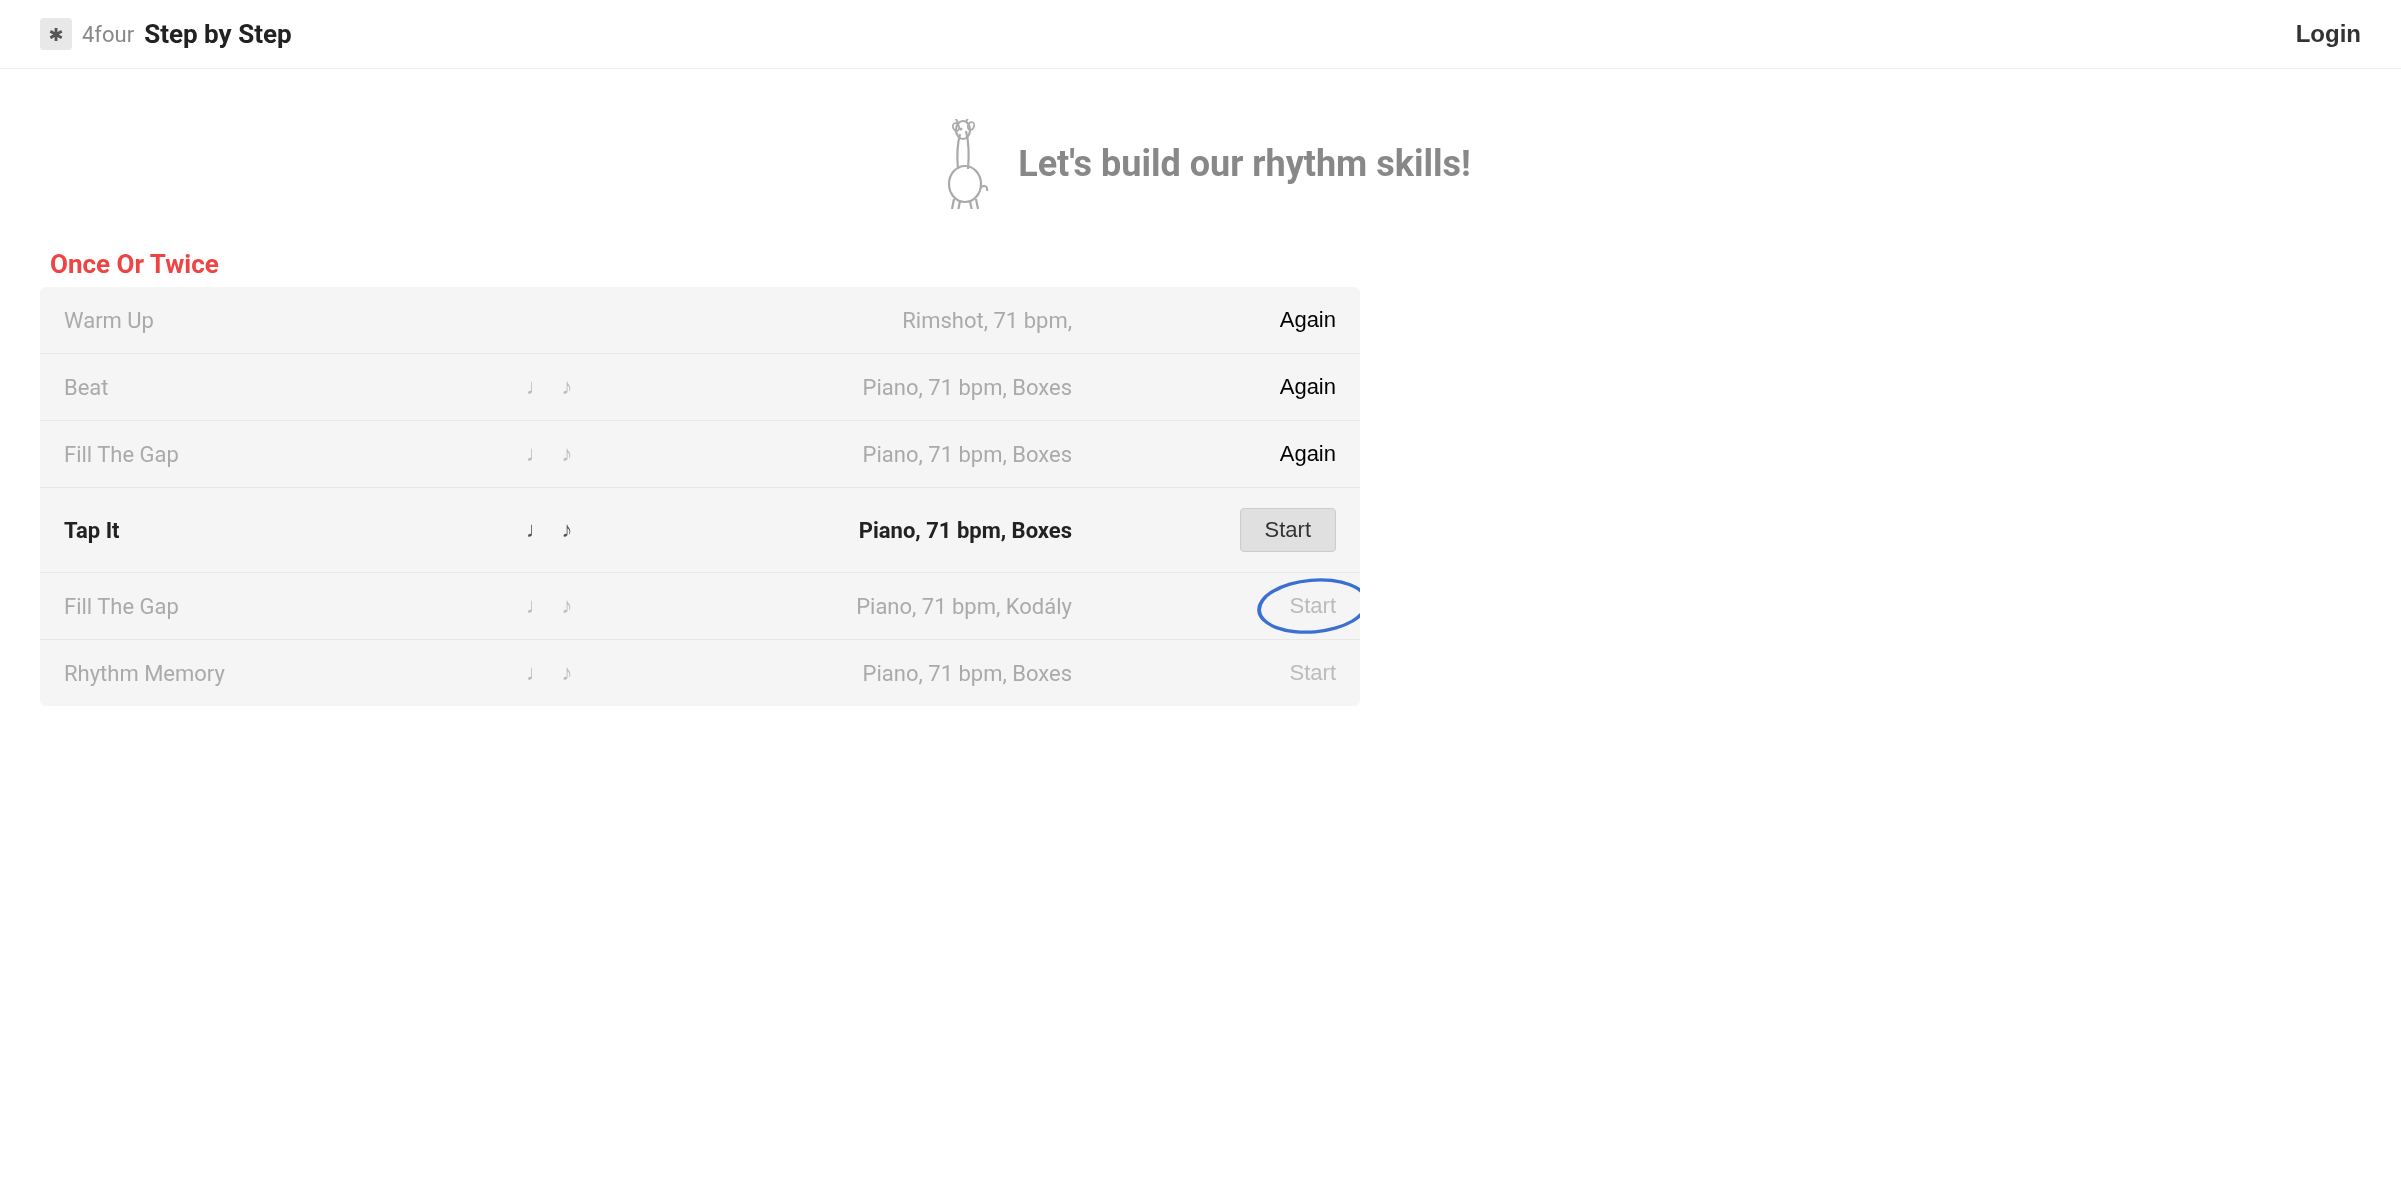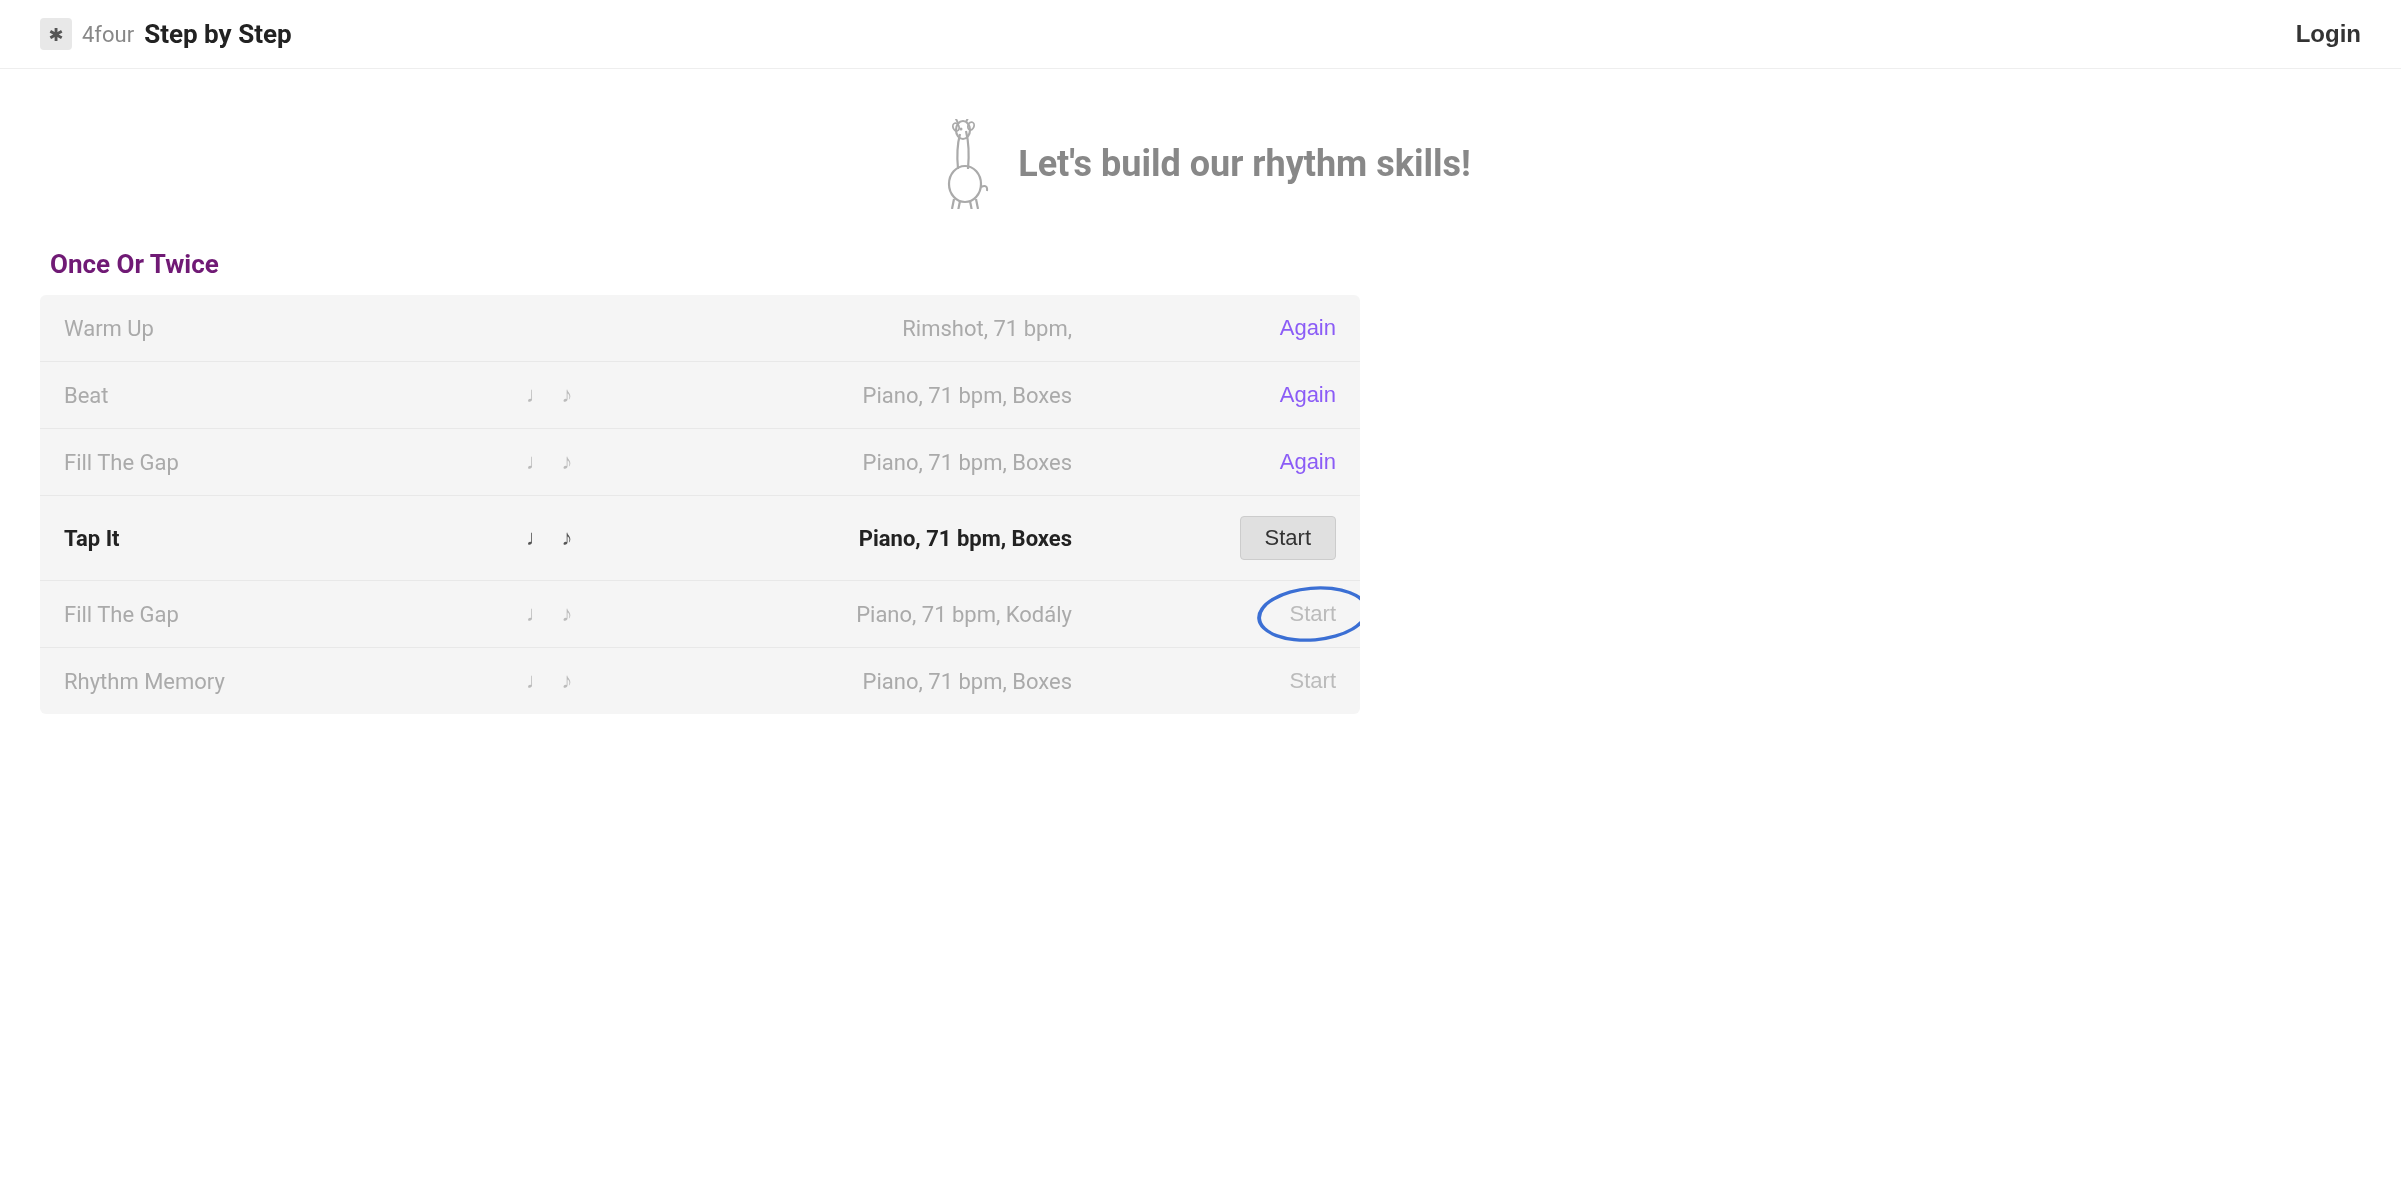--- a/index.html
+++ b/index.html
@@ -82,22 +82,22 @@
     }
 
     .main-content {
       padding: 0 40px 40px;
       max-width: 1400px;
     }
 
     .section-title {
       font-size: 26px;
       font-weight: 700;
-      color: #701a75;
-      margin-bottom: 16px;
+      color: #ef4444;
+      margin-bottom: 8px;
       padding: 0 10px;
     }
 
     .lessons-table {
       width: 100%;
       border-collapse: collapse;
       background: #f5f5f5;
       border-radius: 6px;
       overflow: hidden;
     }
@@ -137,21 +137,21 @@
       width: 35%;
       text-align: right;
     }
 
     .lesson-action {
       width: 20%;
       text-align: right;
     }
 
     .action-again {
-      color: #8b5cf6;
+      color: #000000;
       font-size: 22px;
       background: none;
       border: none;
       cursor: pointer;
     }
 
     .action-start {
       font-size: 22px;
       background: none;
       border: none;

